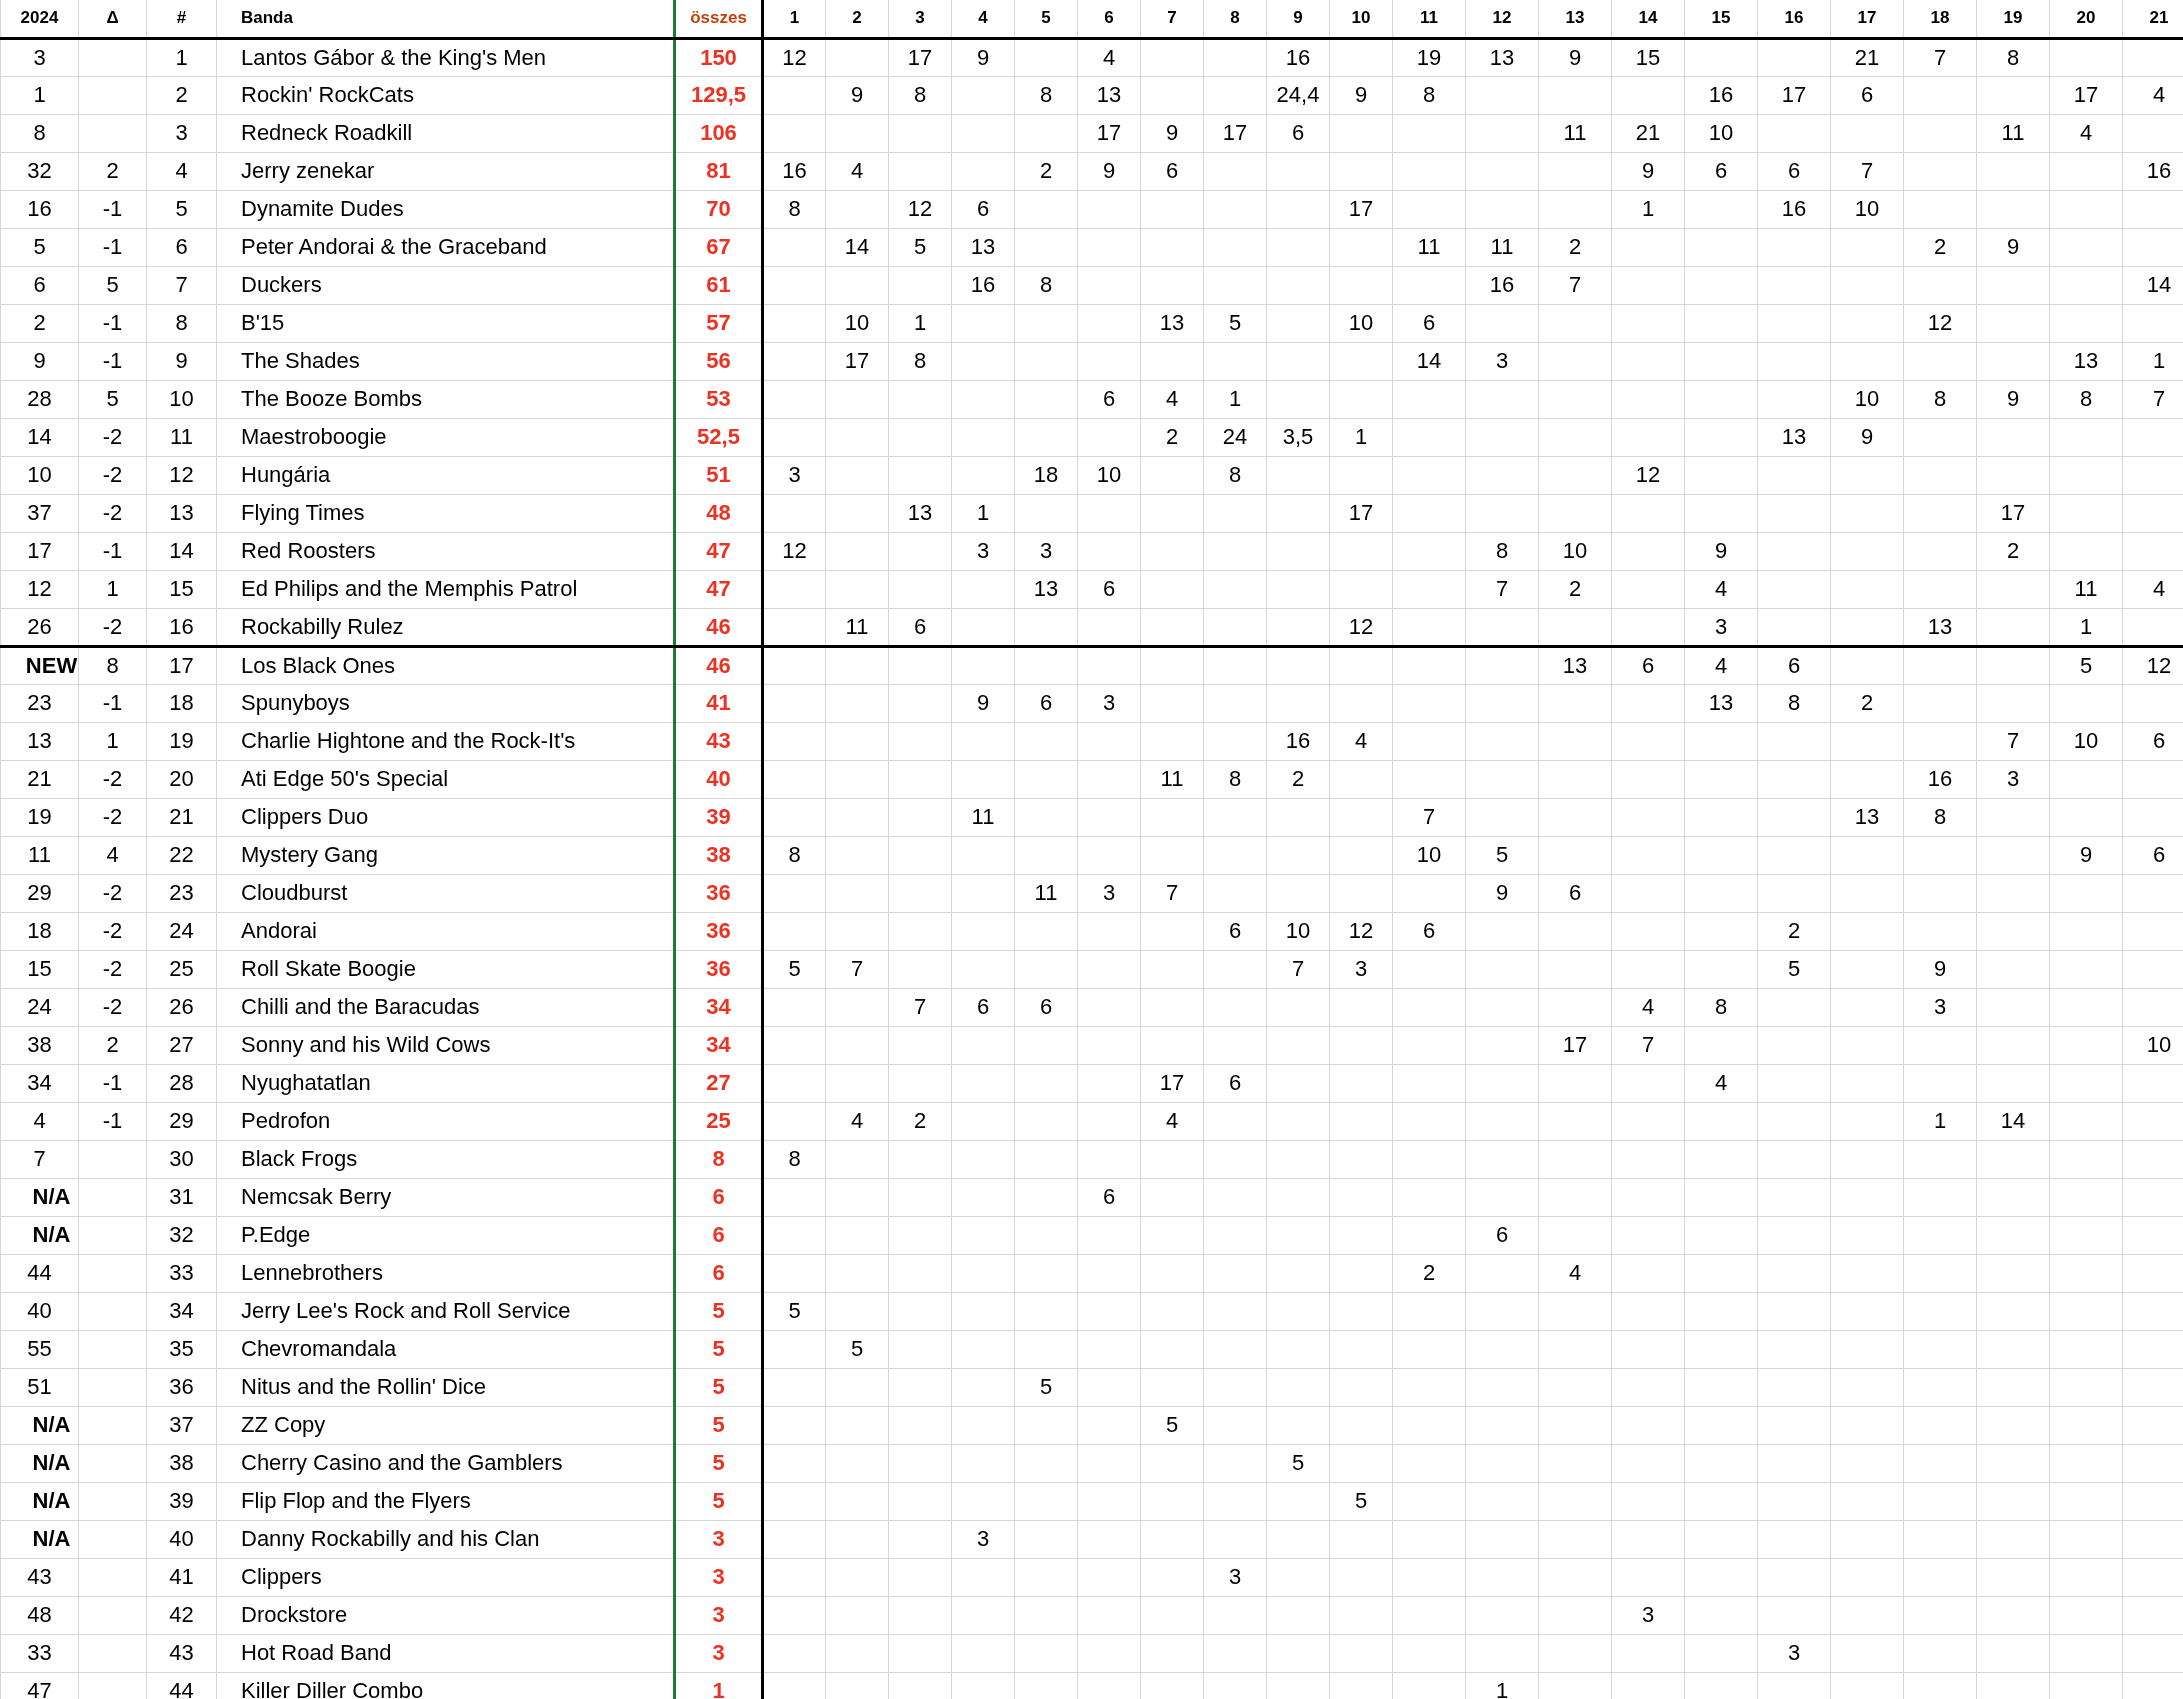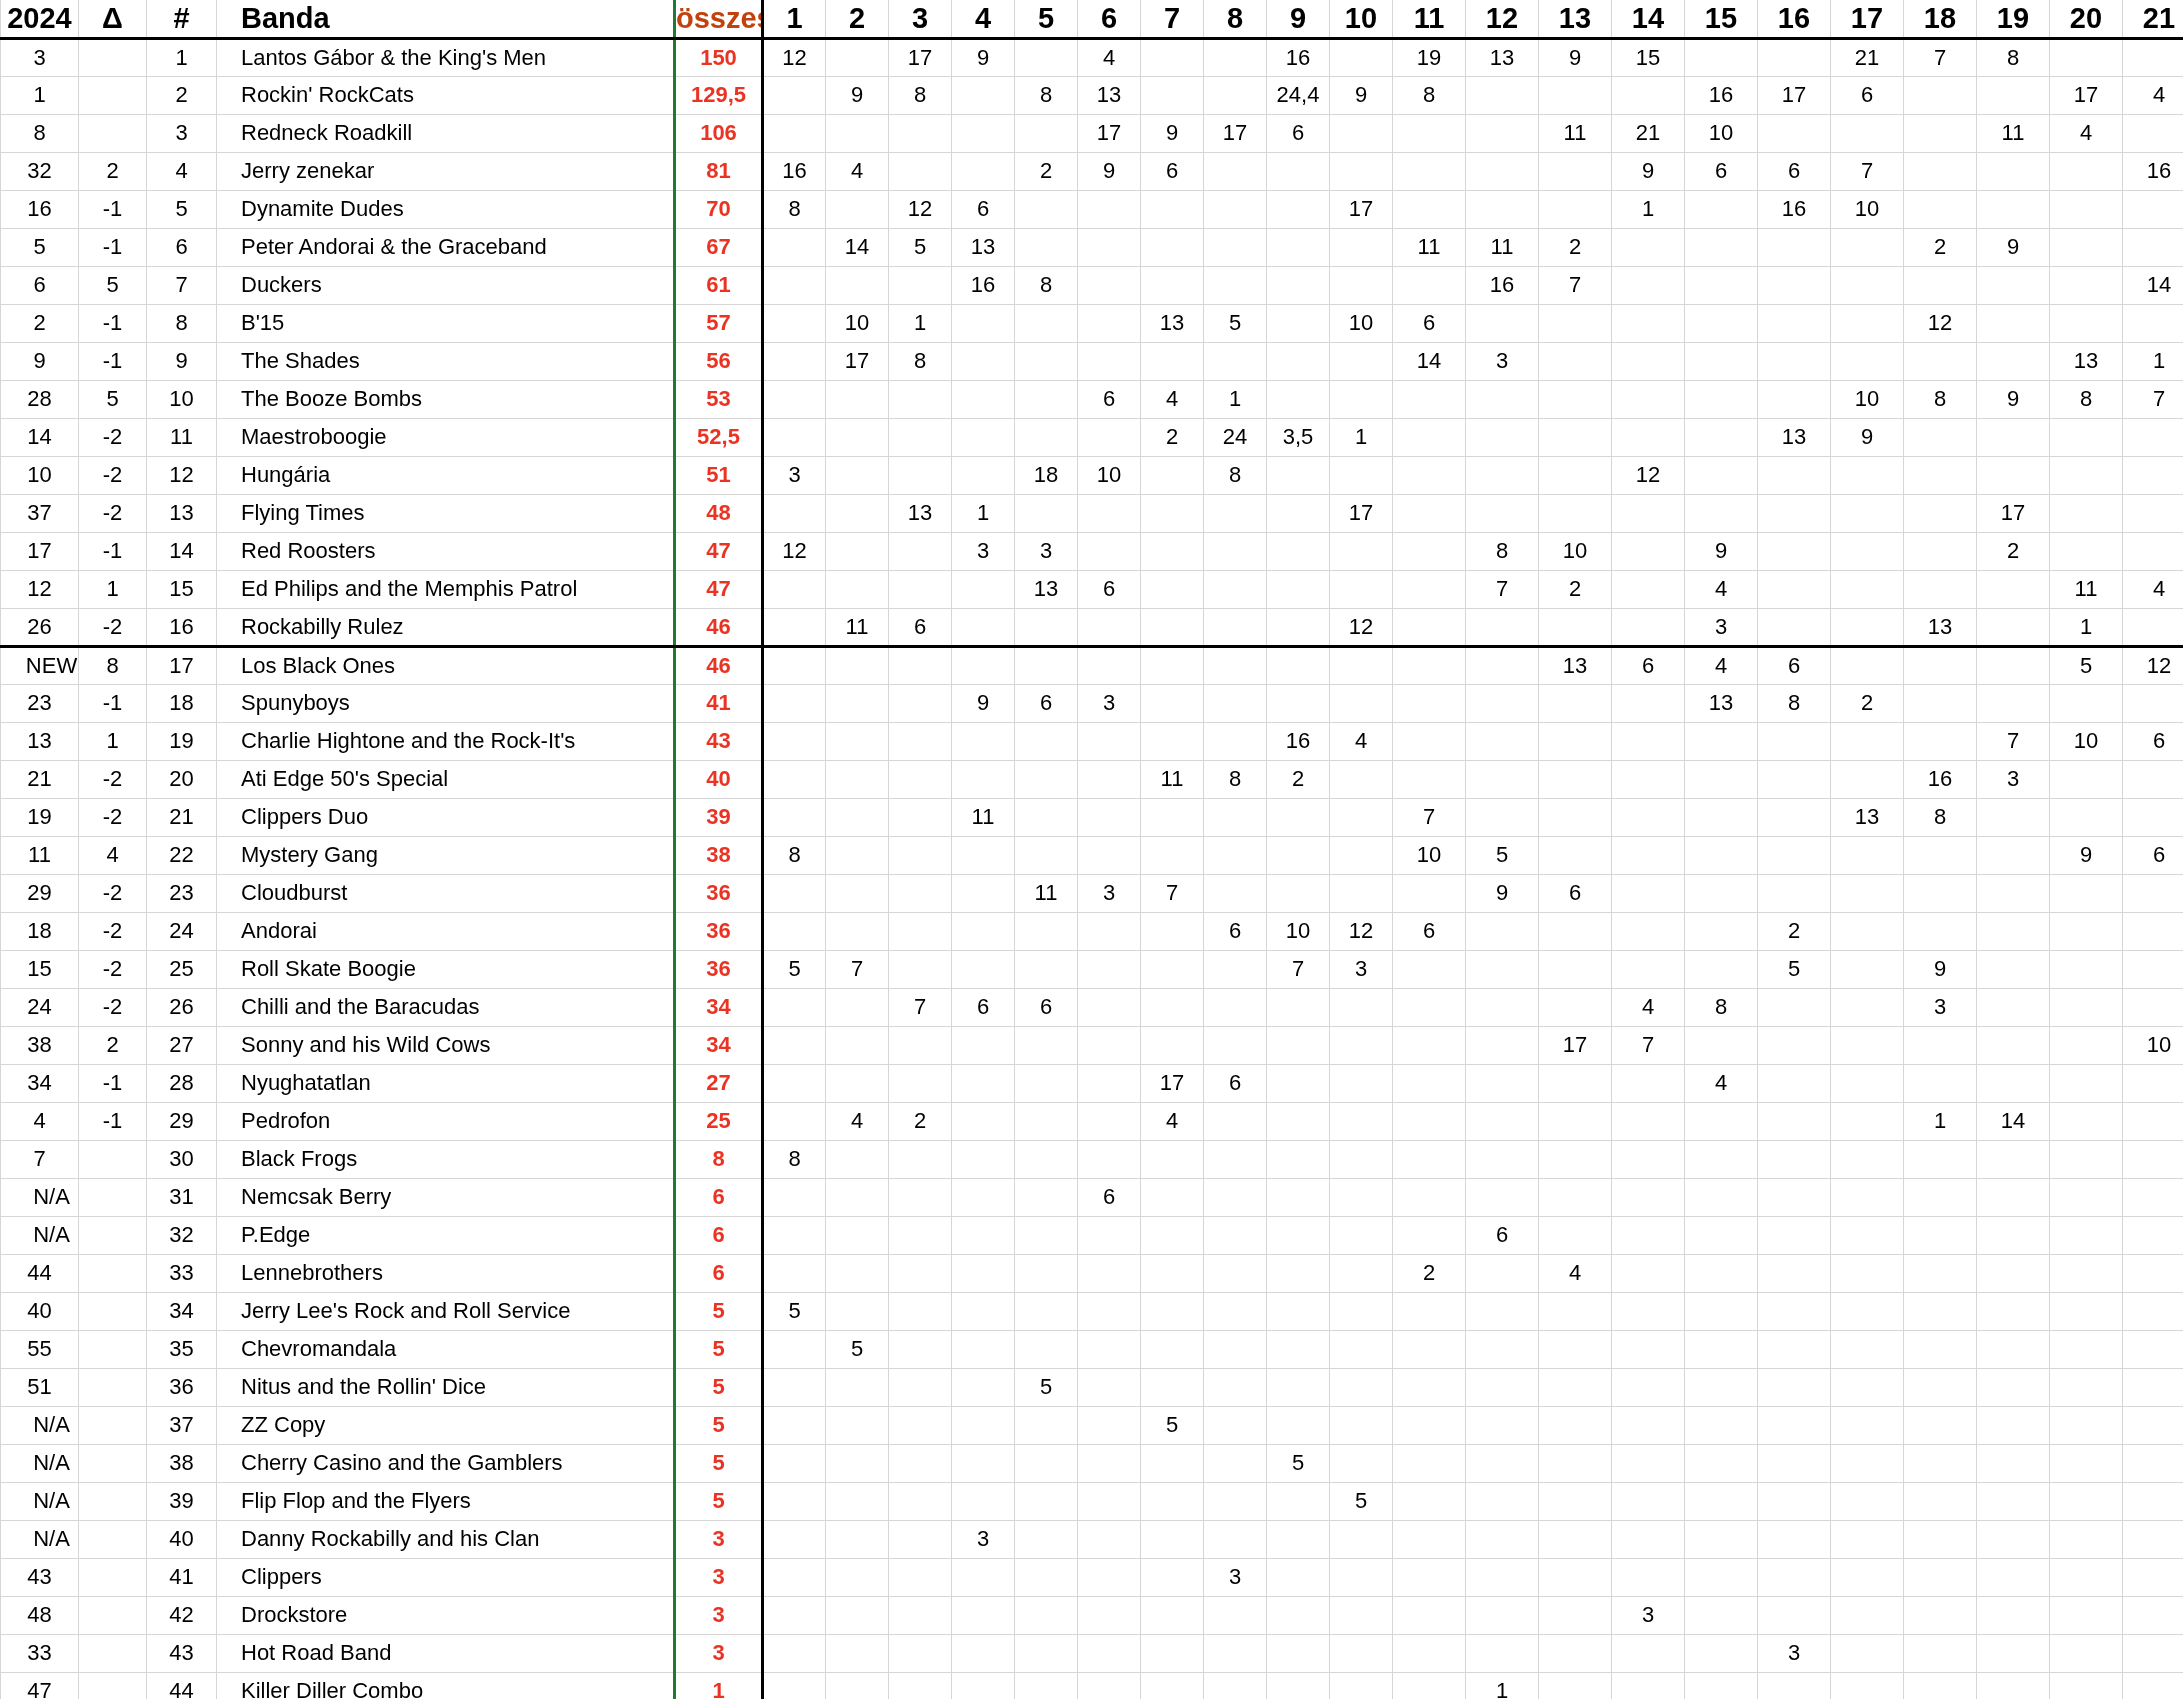--- a/index.html
+++ b/index.html
@@ -4,27 +4,27 @@
 <style>
   :root{
     --total-color:#ea3323; --green:#1f7a33; --grid:#d6d6d6; --section:#000000;
   }
   html,body{margin:0;padding:0;background:#fff;width:2183px;height:1699px;overflow:hidden;}
   body{font-family:"Liberation Sans", sans-serif;color:#000;}
   table{border-collapse:collapse;table-layout:fixed;width:2183px;border-left:1px solid var(--grid);}
   tr{height:38px;}
   th,td{padding:0;margin:0;border-right:1px solid var(--grid);border-bottom:1px solid var(--grid);
         font-size:22px;font-weight:400;vertical-align:middle;white-space:nowrap;overflow:hidden;}
-  thead th{font-weight:700;font-size:29px;text-align:center;border-bottom:3px solid var(--section);margin-left:8px;}
+  thead th{font-weight:700;font-size:17px;text-align:center;border-bottom:3px solid var(--section);margin-left:8px;}
   .c-prev,.c-delta,.c-rank,.c-total,.c-score{text-align:center;}
   .c-band{text-align:left;padding-left:24px;}
   .c-total{color:var(--total-color);font-weight:700;
            border-left:3px solid var(--green);border-right:3px solid #000;}
   thead th.c-total{color:#c2410c;}
-  .bold{font-weight:400;padding-left:24px;}
+  .bold{font-weight:700;padding-left:24px;}
   tr.cutoff td{border-bottom:3px solid var(--section);}
 </style>
 </head>
 <body>
 
 <table id="sheet">
     <colgroup>
       <col style="width: 78px;">
       <col style="width: 68px;">
       <col style="width: 70px;">

